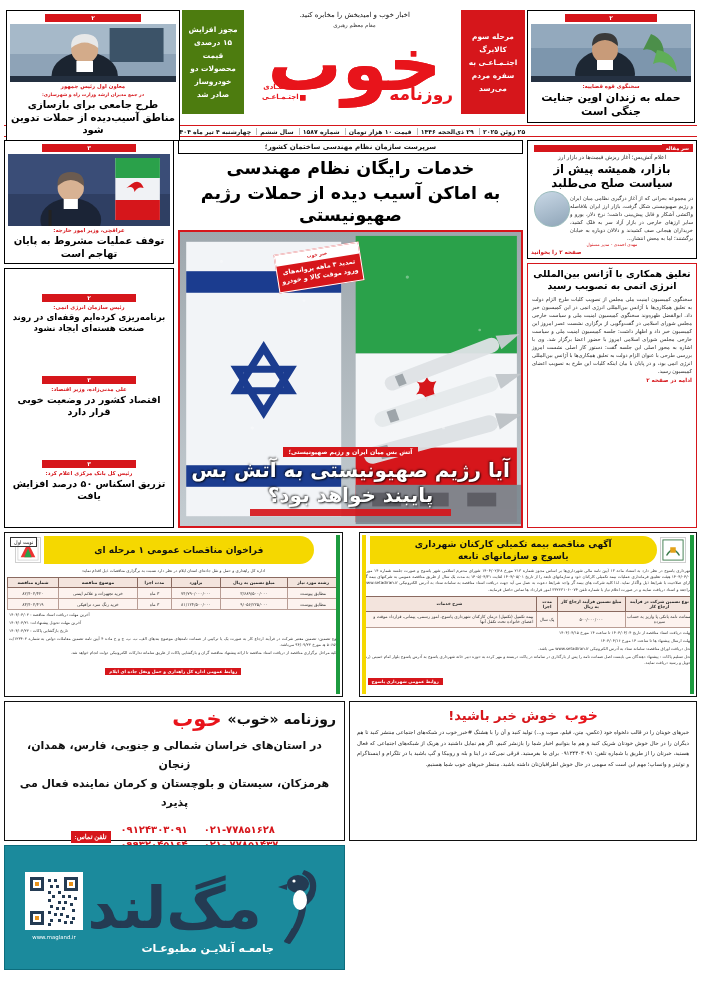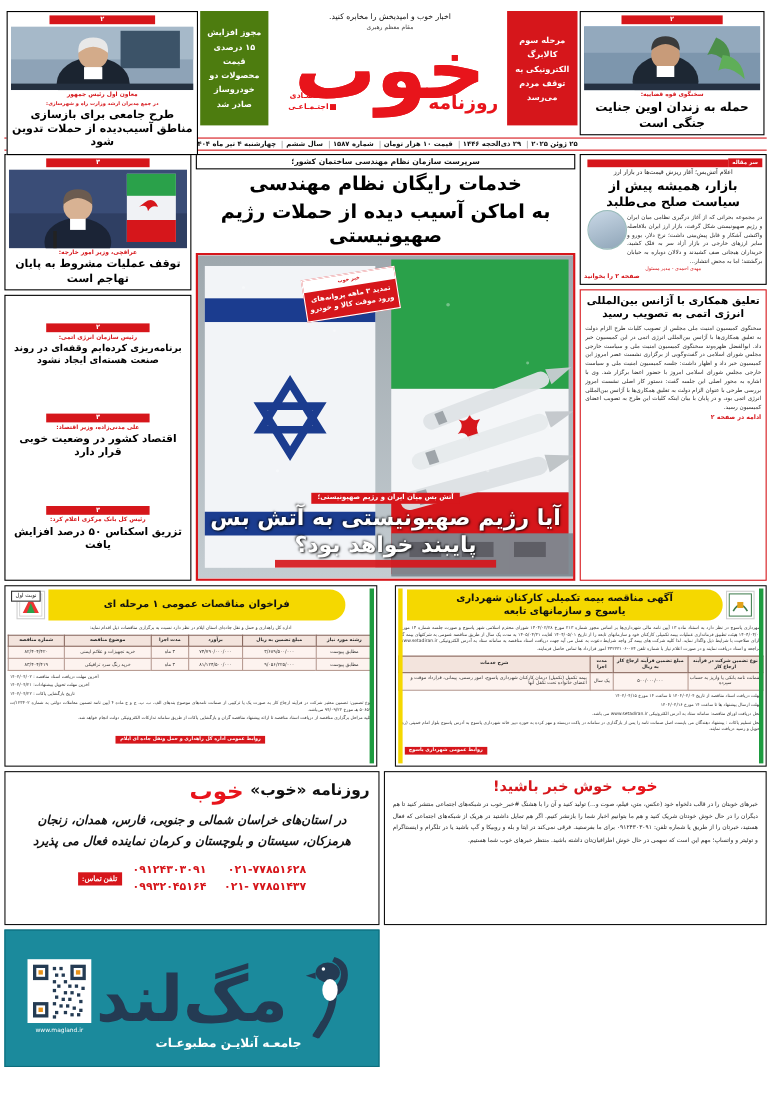--- a/index.html
+++ b/index.html
@@ -112,25 +112,25 @@
   .tenderFoot{font-size:4px;line-height:6px;color:#333;margin:2px;text-align:justify;}
   .greenEdge{position:absolute;top:2px;bottom:2px;width:4px;background:#1d9b3f;}
   .greenEdge.r{right:2px;} .greenEdge.l{left:2px;background:#f5d800;}
 
   
   .lowRow{display:flex;gap:4px;margin-top:4px;height:140px;}
   .subAd{width:341px;border:1.4px solid #111;padding:6px 8px;position:relative;}
   .subTop{display:flex;align-items:center;justify-content:flex-start;gap:6px;}
   .subLogo{font-size:21px;font-weight:bold;color:#e8141b;line-height:22px;}
   .subTitle{font-size:14px;font-weight:bold;color:#111;}
-  .subBody{font-size:11px;font-weight:bold;text-align:center;line-height:19px;margin-top:6px;color:#111;font-style:italic;}
+  .subBody{font-size:11px;font-weight:bold;text-align:center;line-height:19px;margin-top:6px;color:#111;}
   .phoneRow{display:flex;align-items:center;gap:10px;margin-top:10px;justify-content:center;}
   .phoneTag{background:#d6161b;color:#fff;font-size:6.6px;font-weight:bold;padding:2px 4px;font-family:Liberation Serif, serif;}
   .phones{display:flex;gap:16px;}
-  .phones div{font-size:10px;font-weight:bold;color:#d6161b;line-height:15px;direction:ltr;text-align:right;}
+  .phones div{font-size:10px;font-weight:bold;color:#d6161b;line-height:15px;direction:ltr;}
 
   .newsBox{flex:1;border:1.4px solid #111;padding:5px 7px;}
   .newsHead{display:flex;align-items:center;justify-content:center;gap:8px;}
   .newsHead .t{font-size:13px;font-weight:bold;color:#d6161b;}
   .newsHead .lg{font-size:14px;font-weight:bold;color:#e8141b;}
   .newsBody{font-size:5.4px;line-height:10.5px;text-align:justify;color:#222;margin-top:4px;}
 
   
   .magAd{width:341px;height:125px;background:#1b8a9c;margin-top:4px;position:relative;
     display:flex;align-items:center;justify-content:center;border:1px solid #0d6d7d;}
@@ -164,21 +164,21 @@
             <path d="M126 26 q18 2 20 22 q-14 -14 -24 -8z" fill="#5fae58"></path>
             <rect x="0" y="52" width="160" height="6" fill="#253142"></rect>
           </svg>
         </div>
         <div class="kicker">سخنگوی قوه قضاییه:</div>
         <div class="hl" style="font-size:11px;">حمله به زندان اوین جنایت جنگی است</div>
       </div>
     </div>
 
     <div class="mh-promo2">
-      <span>مرحله سوم کالابرگ الکترونیکی به توقف مردم می‌رسد</span>
+      <span>مرحله سوم کالابرگ اجتـمـاعـی به سفره مردم می‌رسد</span>
     </div>
 
     <div class="mh-center">
       <div class="mh-slogan">
         <span>اخبار خوب و امیدبخش را مخابره کنید.</span>
         <span class="src">مقام معظم رهبری</span>
       </div>
       <div class="logoWrap">
         <div class="logoKhoob">خوب</div>
         <div class="logoRooz">روزنامه</div>

